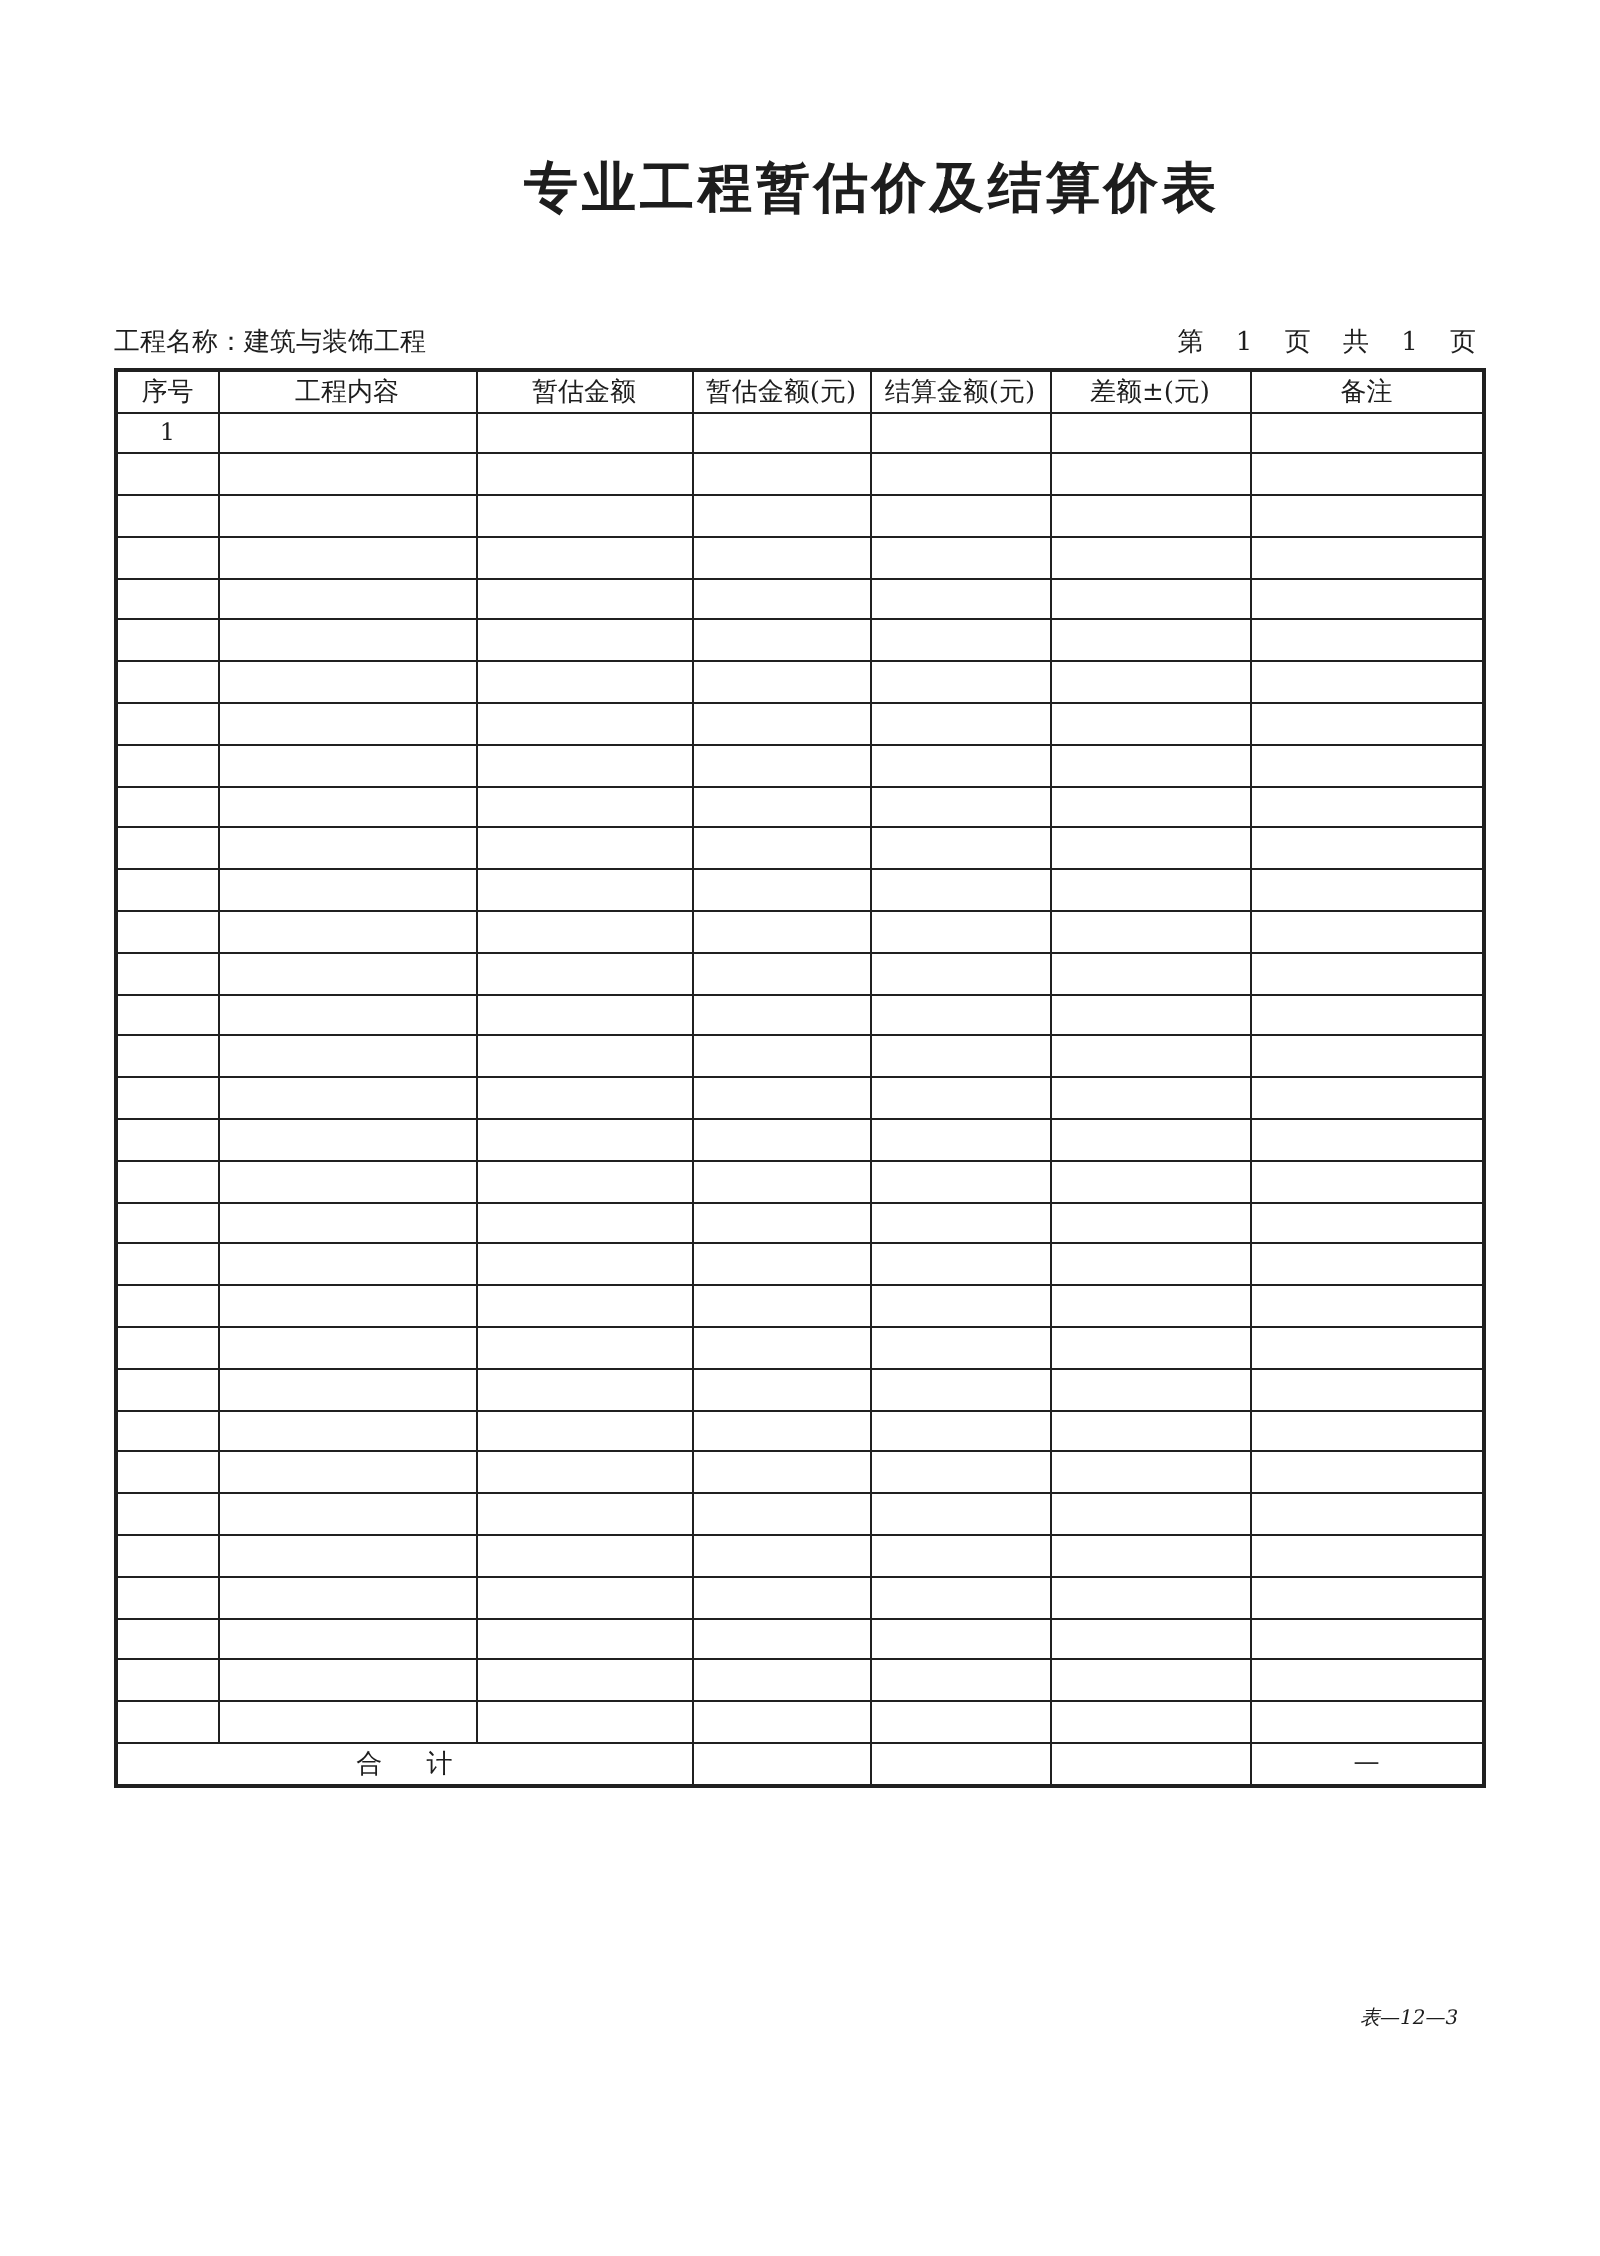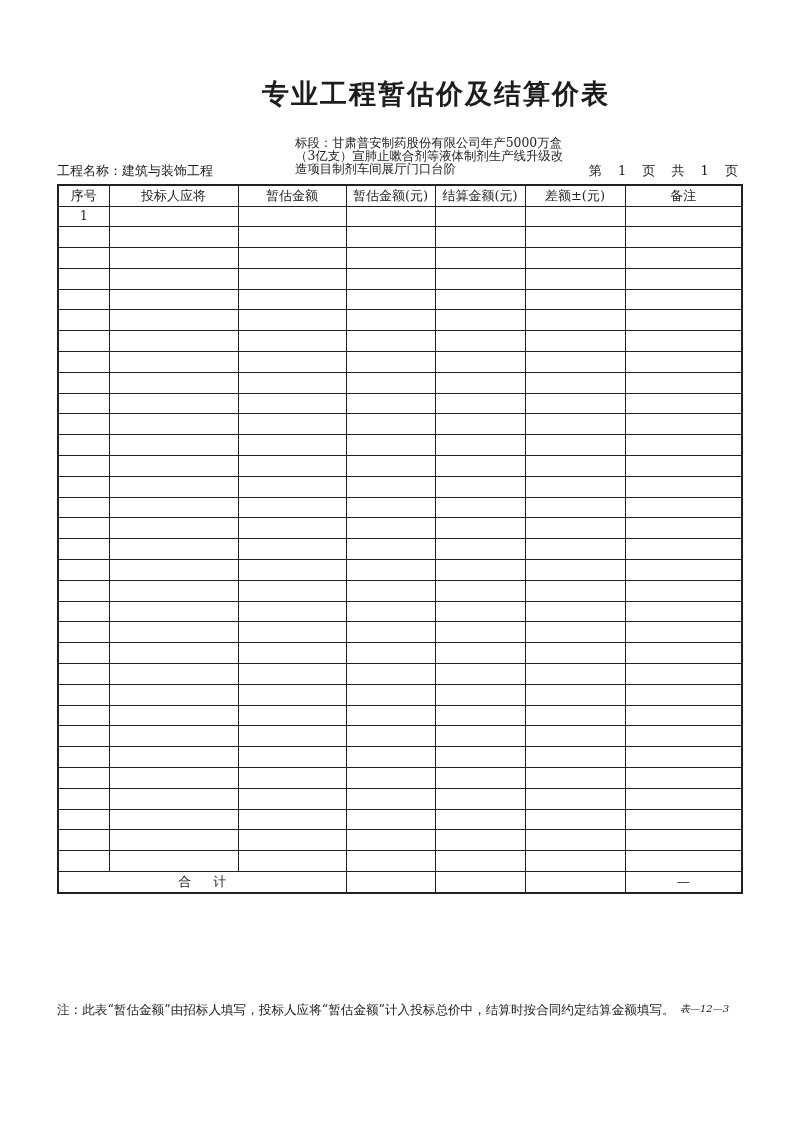--- a/index.html
+++ b/index.html
@@ -89,42 +89,37 @@
 </style>
 </head>
 <body>
 
 <div class="page">
 
   <div class="title">专业工程暂估价及结算价表</div>
 
   <div class="project-name">工程名称：建筑与装饰工程</div>
 
-  <div class="section-block">
-    <div>标段：甘肃普安制药股份有限公司年产5000万盒</div>
-    <div>（3亿支）宣肺止嗽合剂等液体制剂生产线升级改</div>
-    <div>造项目制剂车间展厅门口台阶</div>
-  </div>
 
   <div class="page-indicator">第 1 页 共 1 页</div>
 
   <table class="form-table">
     <colgroup>
       <col style="width:51px">
         <col style="width:129px">
         <col style="width:108px">
       <col style="width:89px">
         <col style="width:90px">
         <col style="width:100px">
         <col style="width:117px">
     </colgroup>
     <thead>
       <tr>
         <th>序号</th>
-        <th>投标人应将</th>
+        <th>工程内容</th>
         <th>暂估金额</th>
         <th>暂估金额(元)</th>
         <th>结算金额(元)</th>
         <th>差额±(元)</th>
         <th>备注</th>
       </tr>
     </thead>
     <tbody>
         <tr>
           <td>1</td>
@@ -419,17 +414,16 @@
       <tr>
         <td colspan="3" class="total-label-cell">合 计</td>
         <td></td>
         <td></td>
         <td></td>
         <td>—</td>
       </tr>
     </tfoot>
   </table>
 
-  <div class="note">注：此表“暂估金额”由招标人填写，投标人应将“暂估金额”计入投标总价中，结算时按合同约定结算金额填写。</div>
 
   <div class="form-code">表—12—3</div>
 
 </div>
 
 </body></html>

